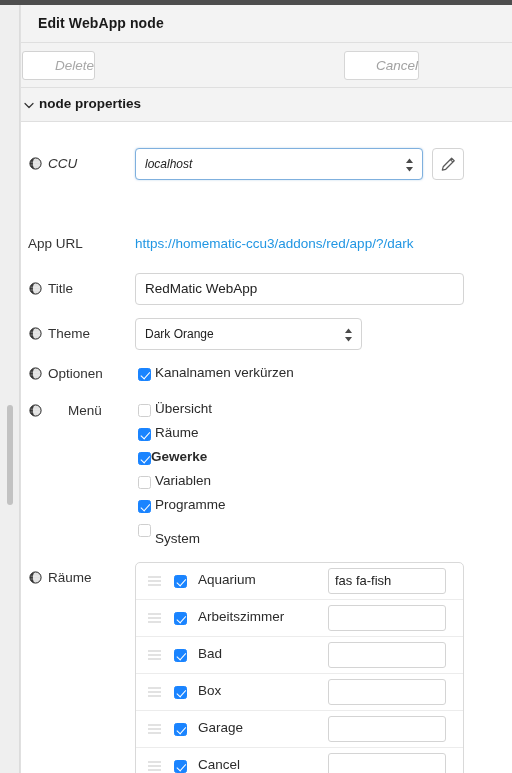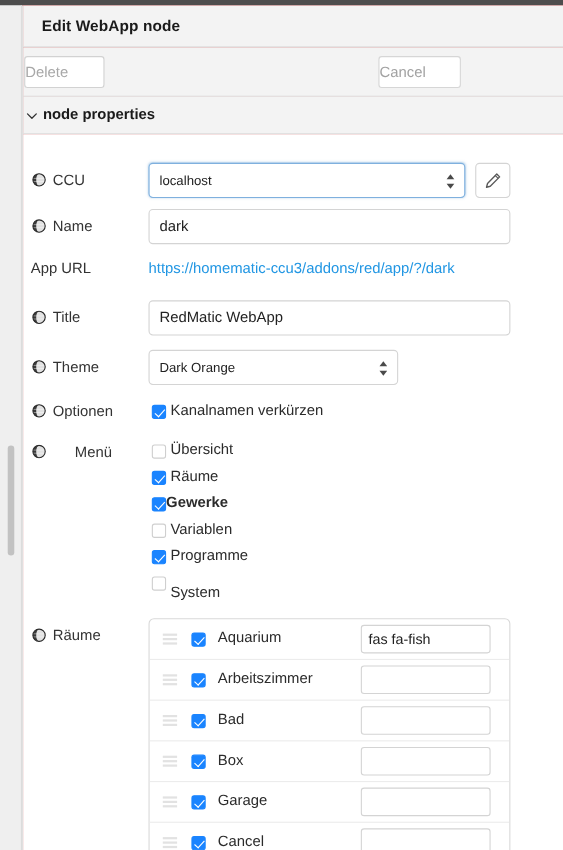--- a/index.html
+++ b/index.html
@@ -38,21 +38,21 @@
     width: 6px; height: 100px;
     background: #c2c2c2;
     border-radius: 3px;
   }
 
   
   .dialog {
     position: absolute;
     left: 20px; top: 5px;
     width: 492px; height: 768px;
-    background: #b91c1c;
+    background: #d946ef;
     border-left: 1px solid #e0e0e0;
   }
 
   
   .titlebar {
     position: absolute; left: 0; top: 0;
     width: 491px; height: 38px;
     background: #f3f3f3;
     border-bottom: 1px solid #dfdfdf;
   }
@@ -69,23 +69,24 @@
     width: 491px; height: 45px;
     background: #f3f3f3;
     border-bottom: 1px solid #dfdfdf;
   }
   .btn {
     position: absolute;
     height: 29px;
     border-radius: 3px;
     font-size: 13.5px;
     line-height: 27px;
-    text-align: left;
+    text-align: right;
     cursor: pointer;
     user-select: none;
+    font-style: italic;
   }
   .btn-delete {
     left: 1px; top: 8px; width: 73px;
     background: #ffffff;
     border: 1px solid #d2d2d2;
     color: #a8a8a8;
   }
   .btn-cancel {
     left: 323px; top: 8px; width: 75px;
     background: #ffffff;
@@ -280,21 +281,21 @@
       <span class="chev">
         <svg width="14" height="14" viewBox="0 0 14 14">
           <path d="M3 5.5 L7 9.5 L11 5.5" fill="none" stroke="#333" stroke-width="1.2" stroke-linecap="round" stroke-linejoin="round"></path>
         </svg>
       </span>
       <span class="section-title">node properties</span>
     </div>
 
     <div class="form">
 
-      <div class="row" style="top:26px;height:40px;">
+      <div class="row" style="top:26px;height:40px;font-style:italic;">
         <span class="globe" style="top:9px;">
           <svg width="13" height="13" viewBox="0 0 13 13">
             <circle cx="6.5" cy="6.5" r="5.6" fill="#3a3a3a"></circle>
             <path d="M6.5 .9 A5.6 5.6 0 0 1 6.5 12.1 A2.6 5.6 0 0 1 6.5 .9Z" fill="#ffffff" opacity=".85"></path>
             <path d="M1 5.2 h11 M1 8 h11" stroke="#ffffff" stroke-width=".7" opacity=".55"></path>
             <circle cx="6.5" cy="6.5" r="5.6" fill="none" stroke="#2a2a2a" stroke-width="1"></circle>
           </svg>
         </span>
         <span class="lbl lbl-ico" style="top:8px;">CCU</span>
         <div class="sel focused" style="left:114px;top:0;width:288px;">
@@ -307,32 +308,20 @@
           </span>
         </div>
         <div class="icon-btn" style="left:411px;top:0;">
           <svg width="15" height="15" viewBox="0 0 15 15">
             <path d="M10.6 1.2 L13.2 3.8 L4.7 12.3 L1.3 13.2 L2.2 9.8 Z" fill="none" stroke="#5a5a5a" stroke-width="1.25" stroke-linejoin="round"></path>
             <path d="M9.3 2.6 L11.9 5.2" stroke="#5a5a5a" stroke-width="1.1"></path>
           </svg>
         </div>
       </div>
 
-      <div class="row" style="top:68px;height:32px;">
-        <span class="globe" style="top:9px;">
-          <svg width="13" height="13" viewBox="0 0 13 13">
-            <circle cx="6.5" cy="6.5" r="5.6" fill="#3a3a3a"></circle>
-            <path d="M6.5 .9 A5.6 5.6 0 0 1 6.5 12.1 A2.6 5.6 0 0 1 6.5 .9Z" fill="#ffffff" opacity=".85"></path>
-            <path d="M1 5.2 h11 M1 8 h11" stroke="#ffffff" stroke-width=".7" opacity=".55"></path>
-            <circle cx="6.5" cy="6.5" r="5.6" fill="none" stroke="#2a2a2a" stroke-width="1"></circle>
-          </svg>
-        </span>
-        <span class="lbl lbl-ico" style="top:8px;">Name</span>
-        <div class="txt" style="left:114px;top:0;width:329px;">dark</div>
-      </div>
 
       <div class="row" style="top:112px;height:22px;">
         <span class="lbl lbl-plain" style="top:2px;">App URL</span>
         <a class="link" href="#" style="left:114px;top:2px;text-decoration:none;">https://homematic-ccu3/addons/red/app/?/dark</a>
       </div>
 
       <div class="row" style="top:151px;height:32px;">
         <span class="globe" style="top:9px;">
           <svg width="13" height="13" viewBox="0 0 13 13">
             <circle cx="6.5" cy="6.5" r="5.6" fill="#3a3a3a"></circle>

